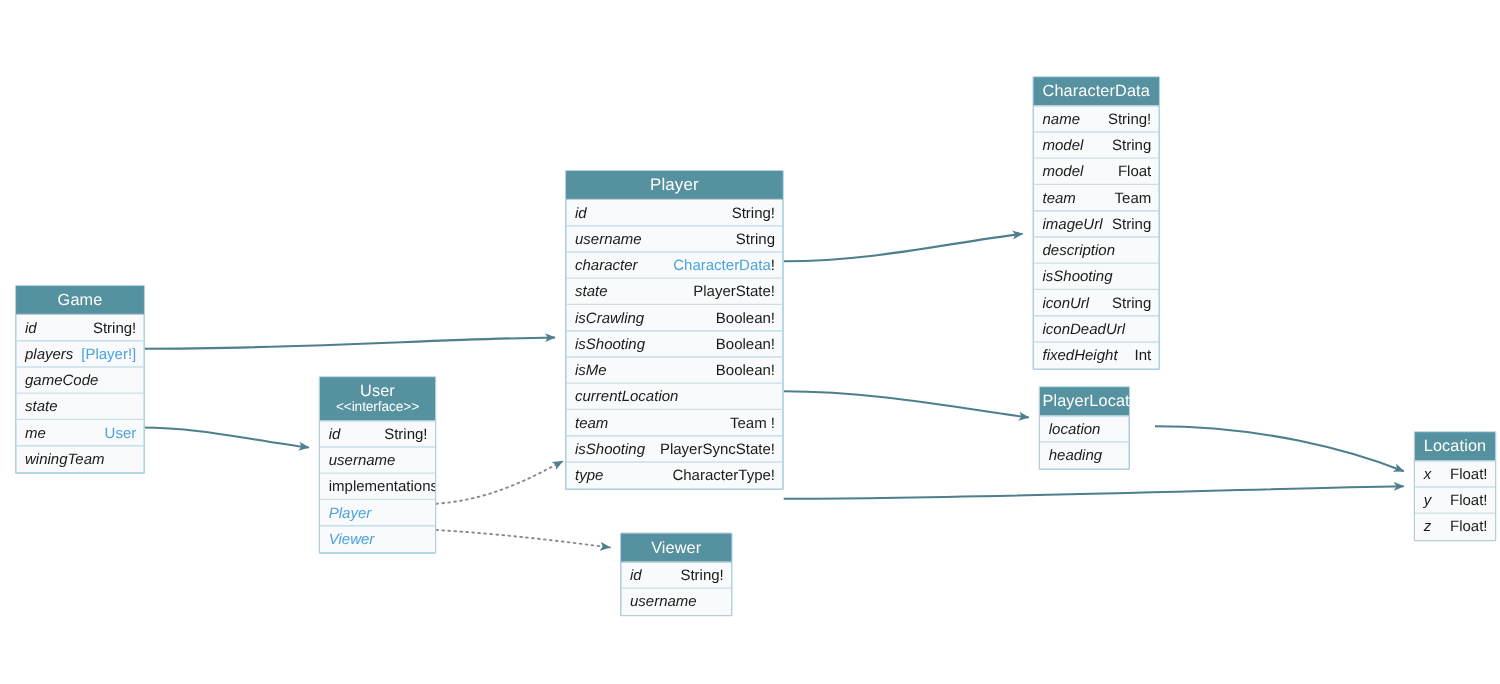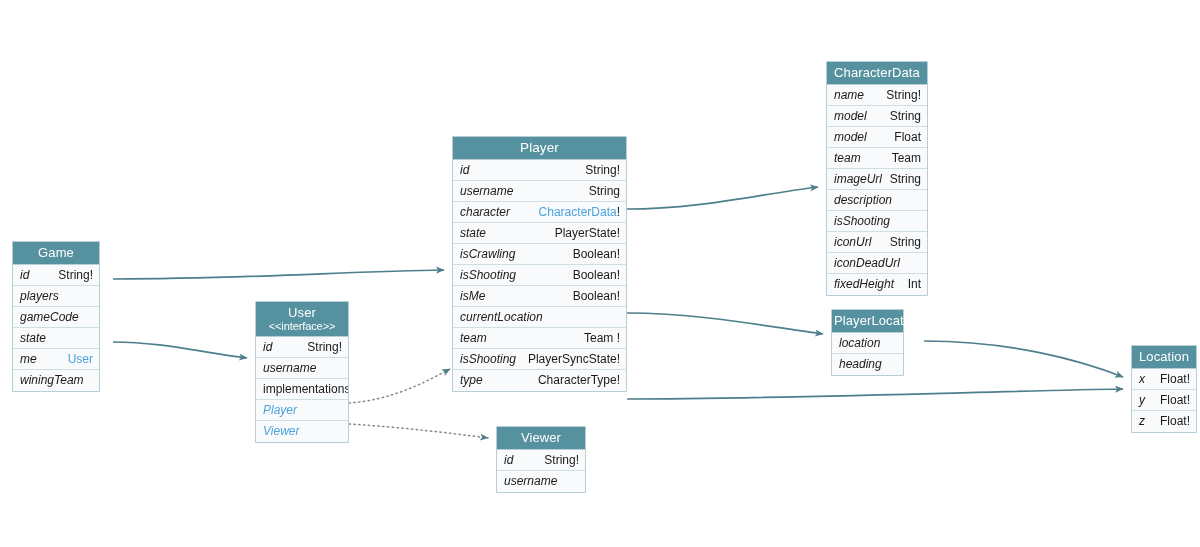--- a/index.html
+++ b/index.html
@@ -88,21 +88,21 @@
   }
   .row.implrow {
     color: #4ba3dd;
     text-align: left;
   }
   .row.implrow .fname {
     float: none;
     color: #4ba3dd;
   }
   
-  #ent-game        { left: 12px;   top: 228px; width: 88px; margin-top: 13px; }
+  #ent-game        { left: 12px;   top: 228px; width: 104px; }
   #ent-user        { left: 255px;  top: 301px; width: 94px;  }
   #ent-player      { left: 452px;  top: 136px; width: 175px; }
   #ent-viewer      { left: 496px;  top: 426px; width: 90px;  }
   #ent-chardata    { left: 826px;  top: 61px;  width: 102px; }
   #ent-playerloc   { left: 831px;  top: 309px; width: 73px;  }
   #ent-location    { left: 1131px; top: 345px; width: 66px;  }
 
   #ent-player .entity-header { font-size: 13.5px; }
 </style>
 </head>

